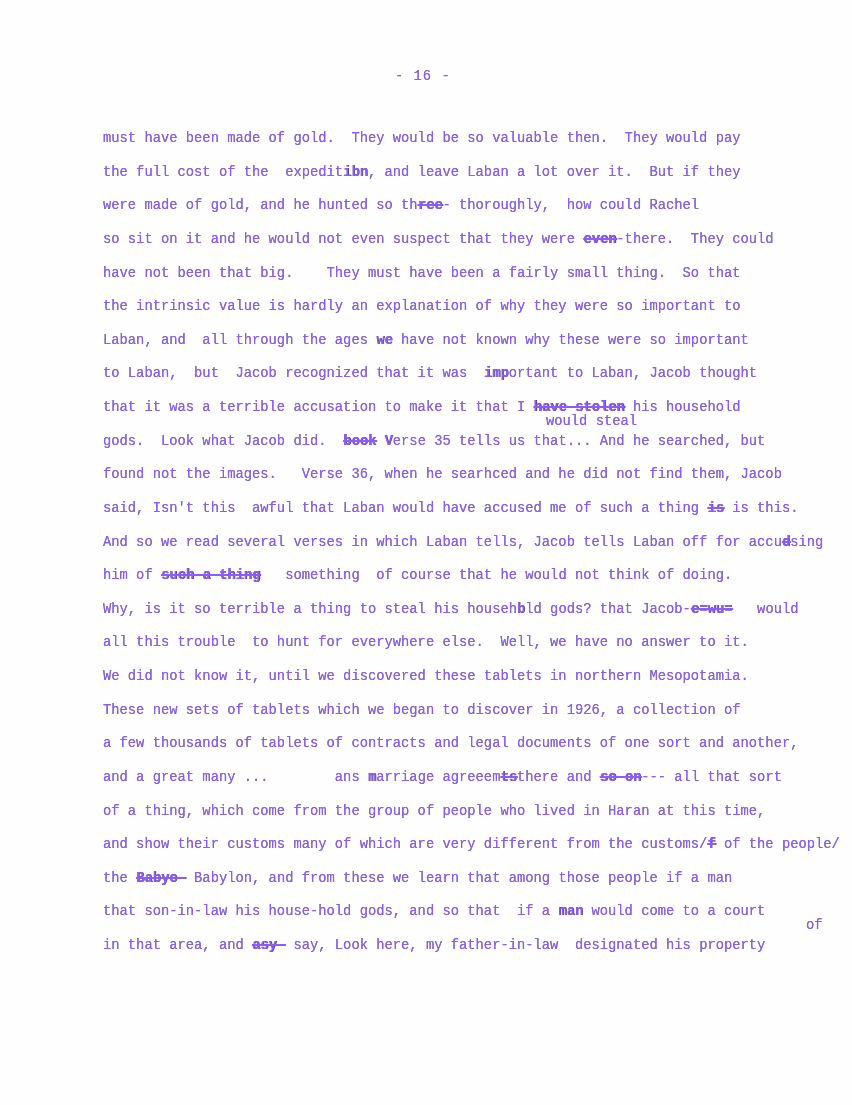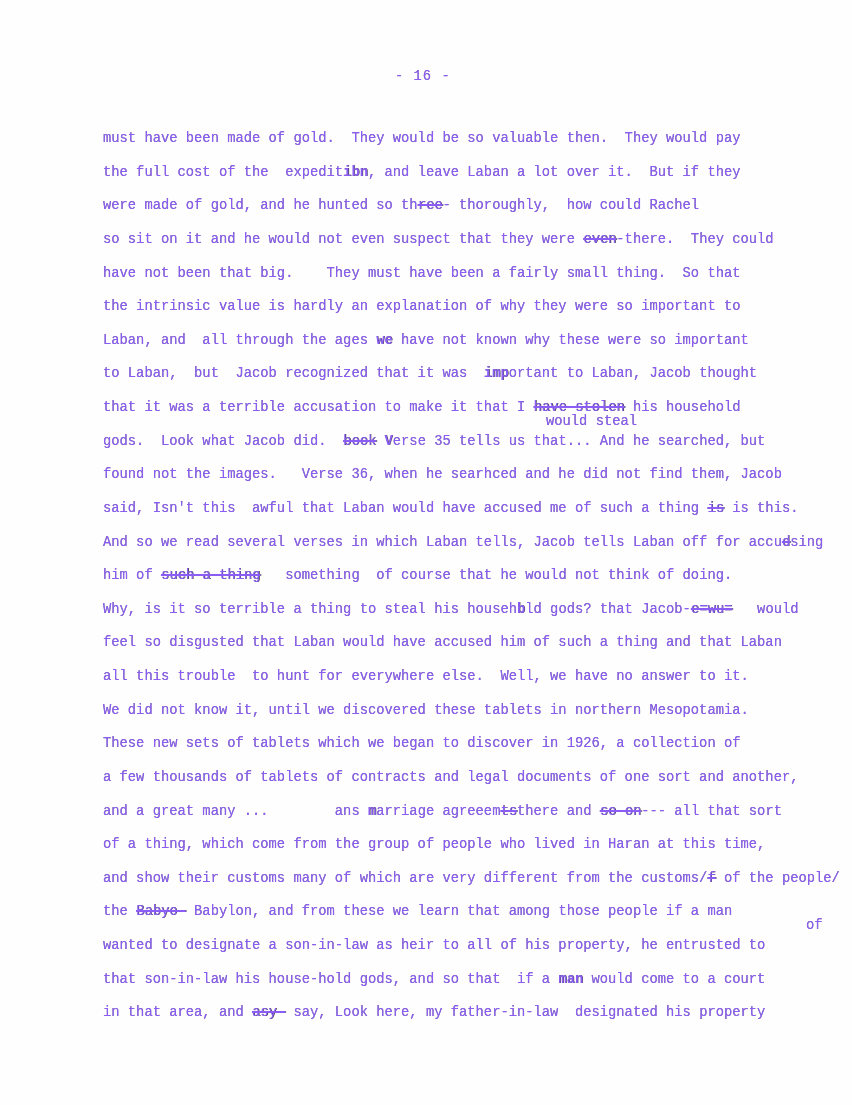--- a/index.html
+++ b/index.html
@@ -30,21 +30,21 @@
   }
   .line {
     height: 33.64px;
     line-height: 33.64px;
     white-space: pre;
   }
   
   .ot { font-weight: bold; text-shadow: 0.6px 0 0 rgba(20,20,22,0.8); }
   
   .st {
-    font-weight: normal;
+    font-weight: bold;
     text-decoration: line-through;
     text-decoration-thickness: 1.5px;
     text-shadow: 0.6px 0 0 rgba(20,20,22,0.8);
   }
   .insertion {
     position: absolute;
     line-height: 1;
     white-space: pre;
     text-align: right;
   }
@@ -63,28 +63,26 @@
       <div class="line"><span>the intrinsic value is hardly an explanation of why they were so important to</span></div>
       <div class="line"><span>Laban, and  all through the ages </span><span class="ot">we</span><span> have not known why these were so important</span></div>
       <div class="line"><span>to Laban,  but  Jacob recognized that it was  </span><span class="ot">imp</span><span>ortant to Laban, Jacob thought</span></div>
       <div class="line"><span>that it was a terrible accusation to make it that I </span><span class="st">have-stolen</span><span> his household</span></div>
       <div class="line"><span>gods.  Look what Jacob did.  </span><span class="st">book</span><span> </span><span class="ot">V</span><span>erse 35 tells us that... And he searched, but</span></div>
       <div class="line"><span>found not the images.   Verse 36, when he searhced and he did not find them, Jacob</span></div>
       <div class="line"><span>said, Isn't this  awful that Laban would have accused me of such a thing </span><span class="st">is</span><span> is this.</span></div>
       <div class="line"><span>And so we read several verses in which Laban tells, Jacob tells Laban off for accu</span><span class="st">d</span><span>sing</span></div>
       <div class="line"><span>him of </span><span class="st">such-a-thing</span><span>   something  of course that he would not think of doing.</span></div>
       <div class="line"><span>Why, is it so terrible a thing to steal his househ</span><span class="ot">b</span><span>ld gods? that Jacob-</span><span class="st">e=wu=</span><span>   would</span></div>
-      <div class="line"><span>feel so disgusted that Laban would have accused him of such a thing and that Laban</span></div>
       <div class="line"><span>all this trouble  to hunt for everywhere else.  Well, we have no answer to it.</span></div>
       <div class="line"><span>We did not know it, until we discovered these tablets in northern Mesopotamia.</span></div>
       <div class="line"><span>These new sets of tablets which we began to discover in 1926, a collection of</span></div>
       <div class="line"><span>a few thousands of tablets of contracts and legal documents of one sort and another,</span></div>
       <div class="line"><span>and a great many ...        ans </span><span class="ot">m</span><span>arriage agreeem</span><span class="st">ts</span><span>there and </span><span class="st">so-on</span><span>--- all that sort</span></div>
       <div class="line"><span>of a thing, which come from the group of people who lived in Haran at this time,</span></div>
       <div class="line"><span>and show their customs many of which are very different from the customs/</span><span class="st">f</span><span> of the people/</span></div>
       <div class="line"><span>the </span><span class="st">Babyo-</span><span> Babylon, and from these we learn that among those people if a man</span></div>
-      <div class="line"><span>wanted to designate a son-in-law as heir to all of his property, he entrusted to</span></div>
       <div class="line"><span>that son-in-law his house-hold gods, and so that  if a </span><span class="ot">man</span><span> would come to a court</span></div>
       <div class="line"><span>in that area, and </span><span class="st">asy-</span><span> say, Look here, my father-in-law  designated his property</span></div>
     </div>
 <span class="insertion" style="left: 546px; top: 383px;">would steal</span>
     <span class="insertion" style="left: 806px; top: 887px;">of</span>
   </div>
 
 </body></html>

